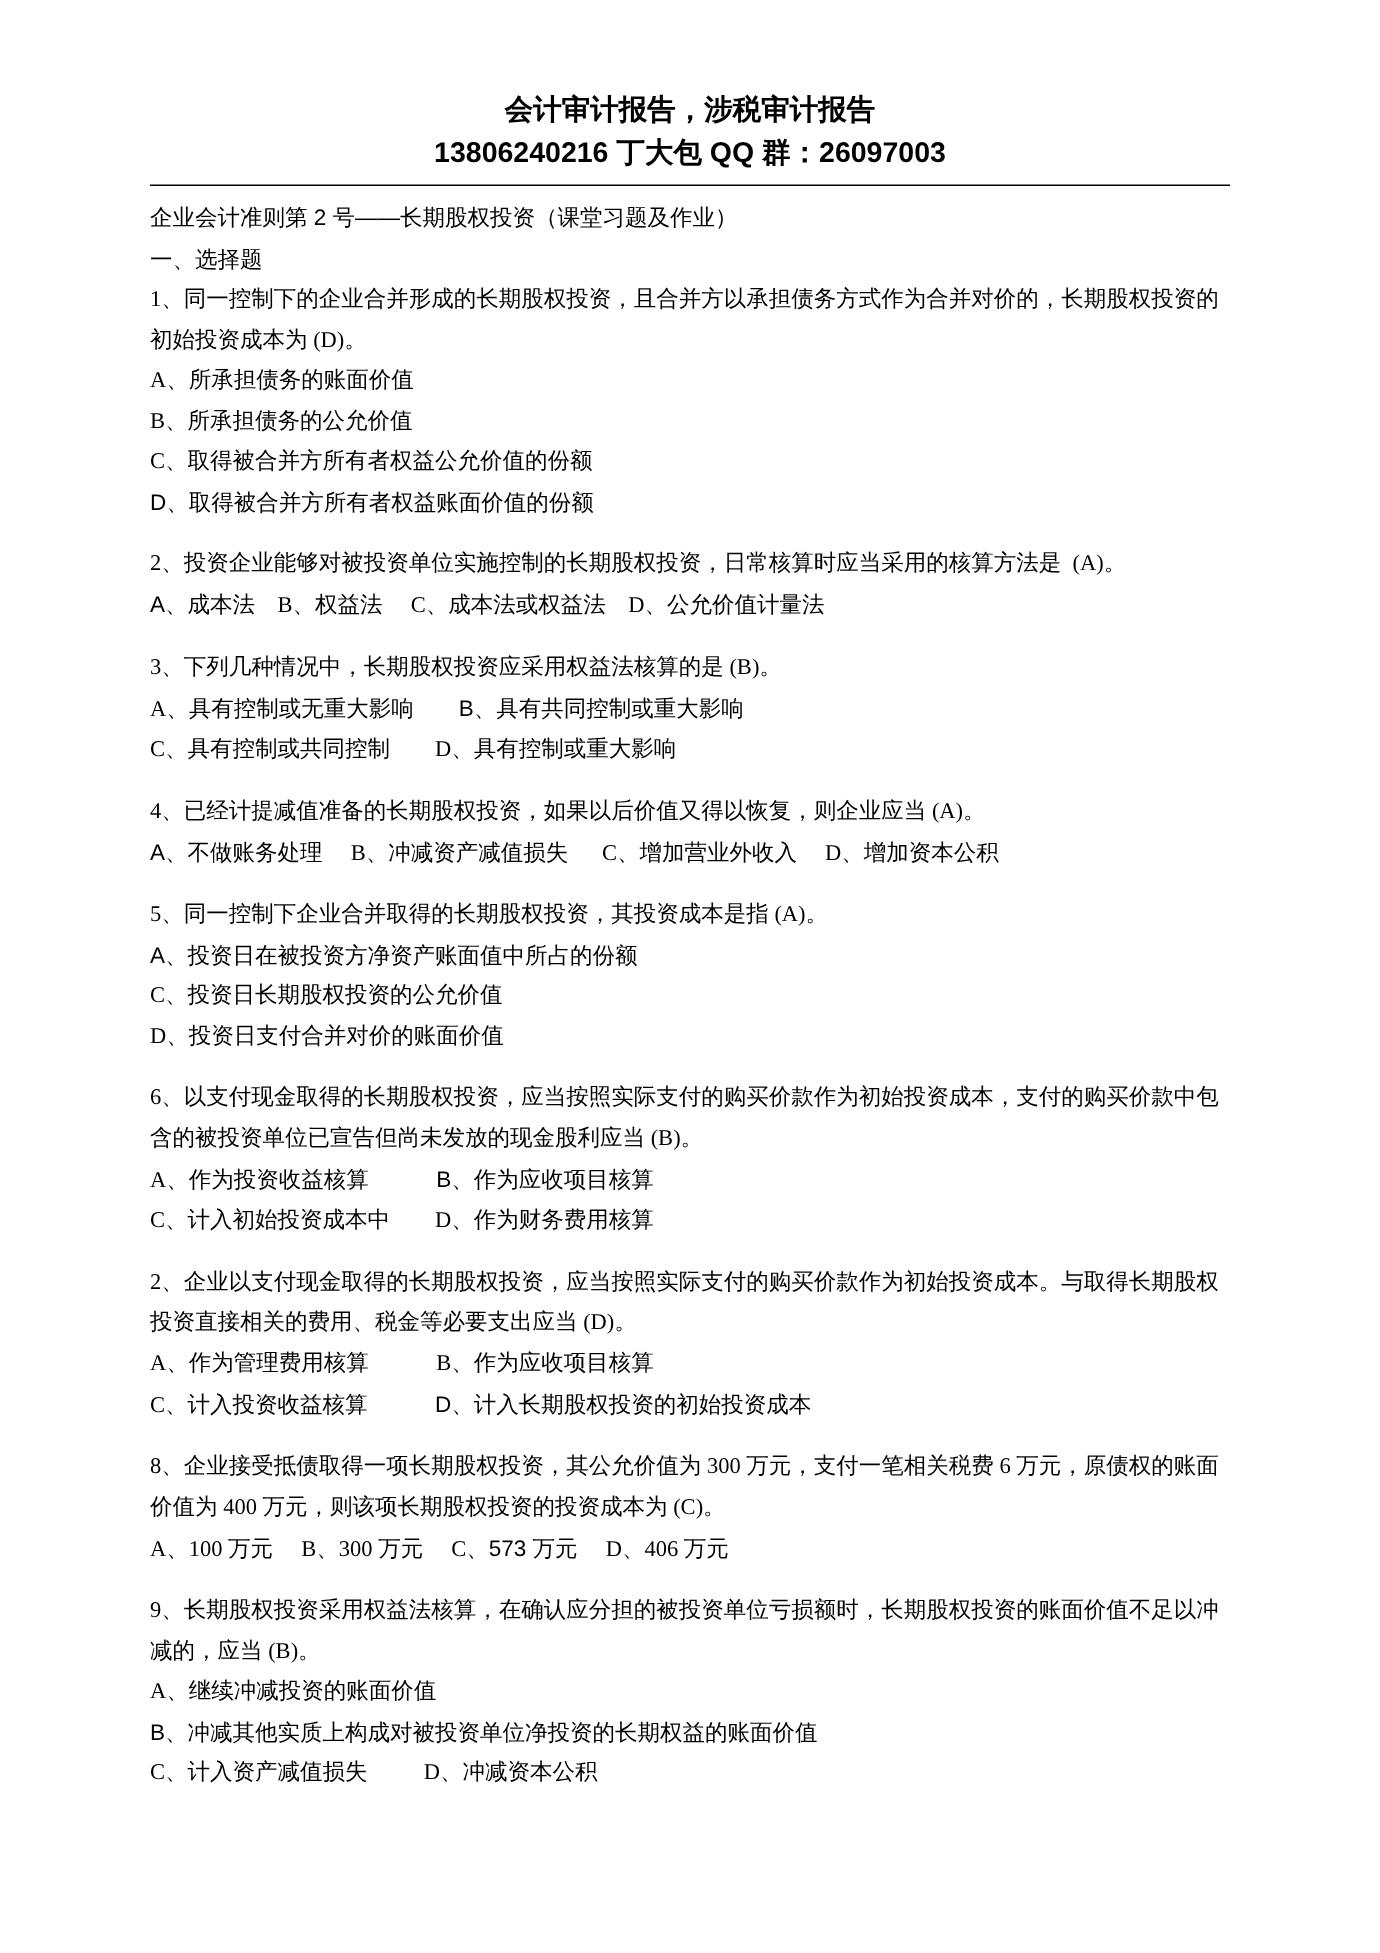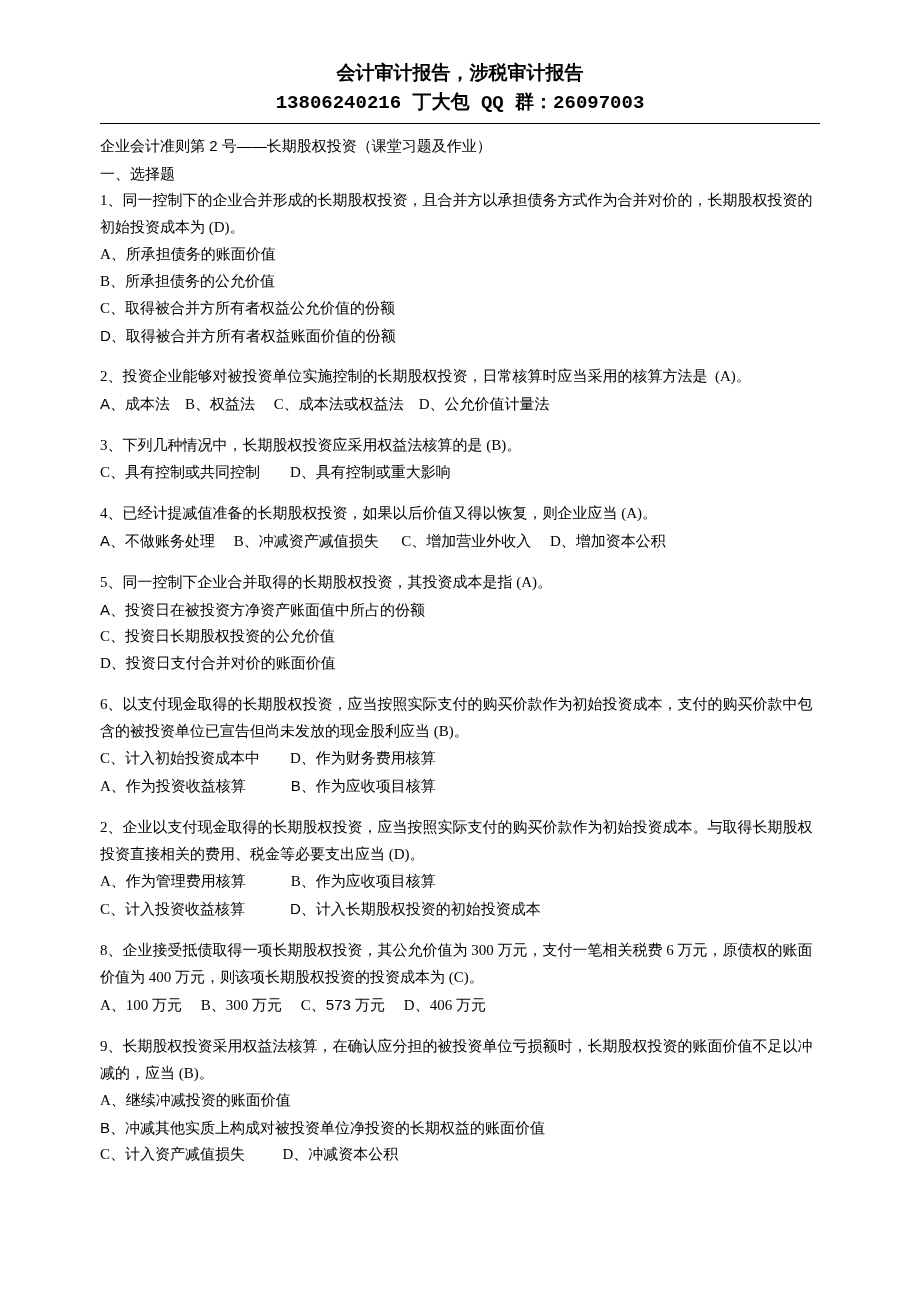--- a/index.html
+++ b/index.html
@@ -8,21 +8,21 @@
     line-height: 1.8;
     color: #000;
     background: #fff;
     margin: 0;
     padding: 60px 100px 50px 100px;
     width: 920px;
     box-sizing: border-box;
   }
   .header {
     text-align: center;
-    font-family: Liberation Mono, monospace;
+    font-family: Liberation Sans, sans-serif;
     font-weight: bold;
     font-size: 19px;
     line-height: 1.5;
     margin-bottom: 6px;
   }
   .hr {
     border-top: 1.5px solid #000;
     margin: 4px 0 8px 0;
   }
   .bold {
@@ -58,39 +58,40 @@
   <p class="line bold">D、取得被合并方所有者权益账面价值的份额</p>
 </div>
 
 <div class="block">
   <p class="line">2、投资企业能够对被投资单位实施控制的长期股权投资，日常核算时应当采用的核算方法是  (A)。</p>
   <p class="line"><span class="bold">A、成本法</span><span>    B、权益法     C、成本法或权益法    D、公允价值计量法</span></p>
 </div>
 
 <div class="block">
   <p class="line">3、下列几种情况中，长期股权投资应采用权益法核算的是 (B)。</p>
+  <p class="line"><span>A、具有控制或无重大影响        </span><span class="bold">B、具有共同控制或重大影响</span></p>
   <p class="line">C、具有控制或共同控制        D、具有控制或重大影响</p>
 </div>
 
 <div class="block">
   <p class="line">4、已经计提减值准备的长期股权投资，如果以后价值又得以恢复，则企业应当 (A)。</p>
   <p class="line"><span class="bold">A、不做账务处理</span><span>     B、冲减资产减值损失      C、增加营业外收入     D、增加资本公积</span></p>
 </div>
 
 <div class="block">
   <p class="line">5、同一控制下企业合并取得的长期股权投资，其投资成本是指 (A)。</p>
   <p class="line bold">A、投资日在被投资方净资产账面值中所占的份额</p>
   <p class="line">C、投资日长期股权投资的公允价值</p>
   <p class="line">D、投资日支付合并对价的账面价值</p>
 </div>
 
 <div class="block">
   <p class="line">6、以支付现金取得的长期股权投资，应当按照实际支付的购买价款作为初始投资成本，支付的购买价款中包含的被投资单位已宣告但尚未发放的现金股利应当 (B)。</p>
+  <p class="line"><span>A、作为投资收益核算            </span><span class="bold">B、作为应收项目核算</span></p>
   <p class="line">C、计入初始投资成本中        D、作为财务费用核算</p>
-  <p class="line"><span>A、作为投资收益核算            </span><span class="bold">B、作为应收项目核算</span></p>
 </div>
 
 <div class="block">
   <p class="line">2、企业以支付现金取得的长期股权投资，应当按照实际支付的购买价款作为初始投资成本。与取得长期股权投资直接相关的费用、税金等必要支出应当 (D)。</p>
   <p class="line">A、作为管理费用核算            B、作为应收项目核算</p>
   <p class="line"><span>C、计入投资收益核算            </span><span class="bold">D、计入长期股权投资的初始投资成本</span></p>
 </div>
 
 <div class="block">
   <p class="line">8、企业接受抵债取得一项长期股权投资，其公允价值为 300 万元，支付一笔相关税费 6 万元，原债权的账面价值为 400 万元，则该项长期股权投资的投资成本为 (C)。</p>

